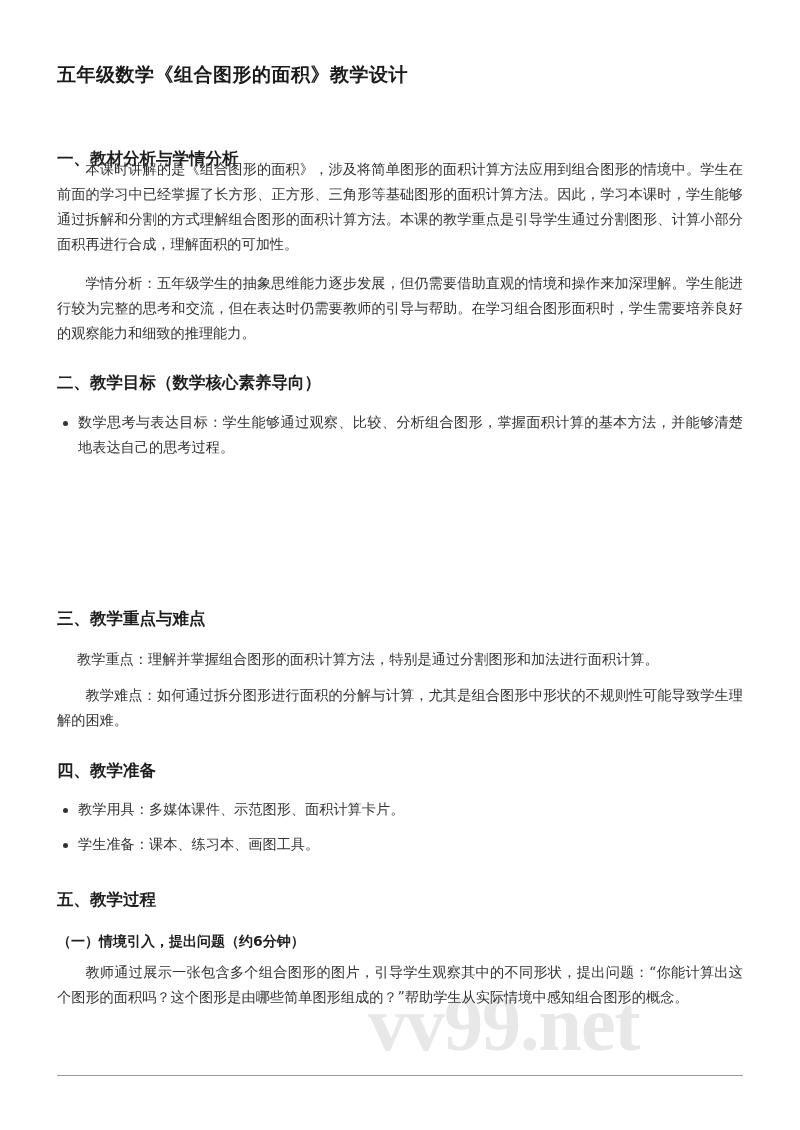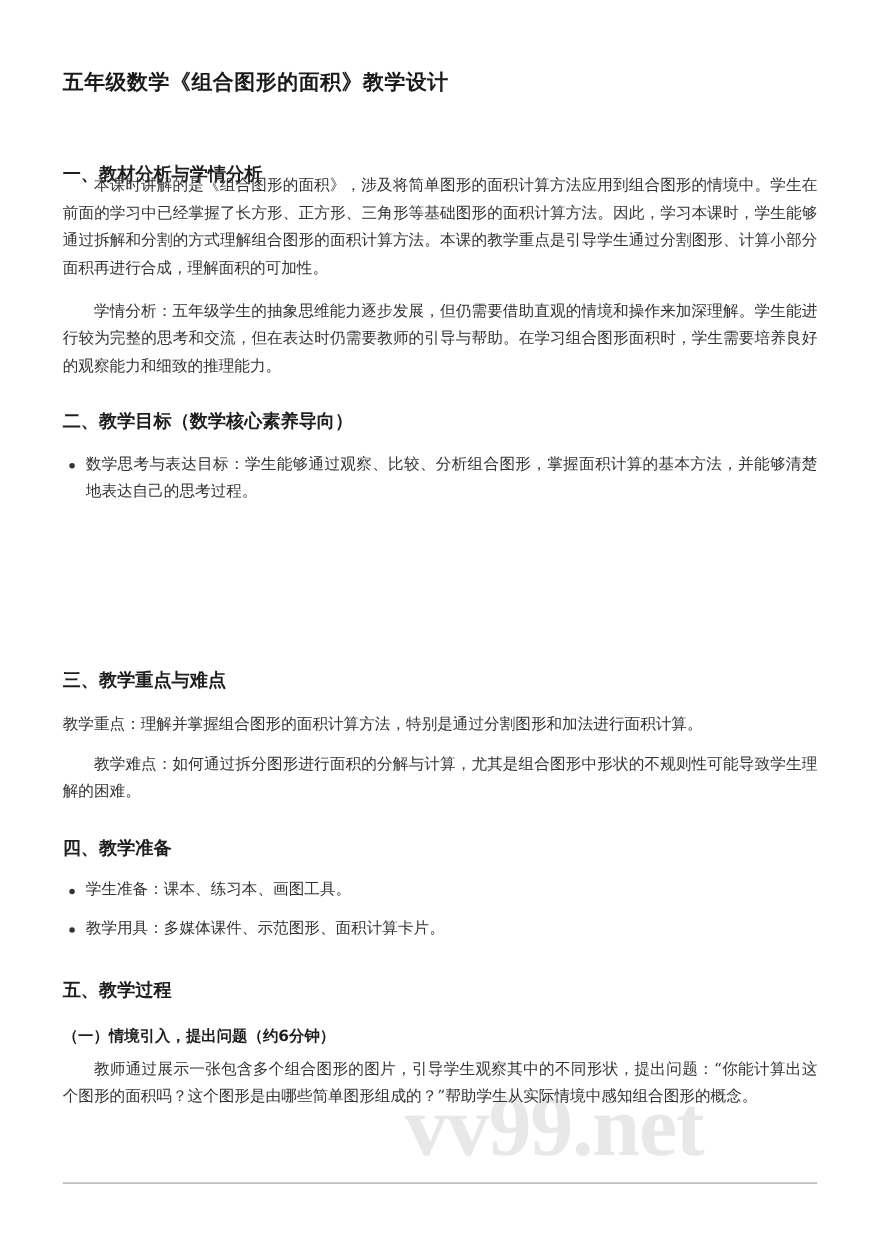--- a/index.html
+++ b/index.html
@@ -22,21 +22,21 @@
     .h3 {
       position: absolute; left: 0;
       font-family: "DejaVu Sans", "Liberation Sans", sans-serif;
       font-weight: bold; font-size: 14px; color: #1e1e1e;
     }
     .para {
       position: absolute; left: 0; width: 686px;
       font-size: 14.2px; line-height: 25px; color: #333;
       text-align: justify; text-indent: 2em; margin: 0;
     }
-    .para.noindent { text-indent: 0; }
+    .para.noindent { text-indent: 0; margin-left: 20px; }
     ul.bullets {
       position: absolute; left: 0; width: 686px; margin: 0; padding: 0; list-style: none;
       font-size: 14.2px; line-height: 25px; color: #333;
     }
     ul.bullets li {
       position: relative; padding-left: 21px; text-align: justify; margin-bottom: 10px;
     }
     ul.bullets li .dot {
       position: absolute; left: 6px; top: 11px; width: 5px; height: 5px;
       border-radius: 50%; background: #333;
@@ -74,22 +74,22 @@
   <ul class="bullets" style="top:410px;">
     <li><span class="dot"></span><span>数学思考与表达目标：学生能够通过观察、比较、分析组合图形，掌握面积计算的基本方法，并能够清楚地表达自己的思考过程。</span></li>
   </ul>
 
   <div class="h2" style="top:608px;">三、教学重点与难点</div>
   <p class="para noindent" style="top:647px;">教学重点：理解并掌握组合图形的面积计算方法，特别是通过分割图形和加法进行面积计算。</p>
   <p class="para" style="top:683px;">教学难点：如何通过拆分图形进行面积的分解与计算，尤其是组合图形中形状的不规则性可能导致学生理解的困难。</p>
 
   <div class="h2" style="top:760px;text-align:center;">四、教学准备</div>
   <ul class="bullets" style="top:797px;">
+    <li><span class="dot"></span><span>教学用具：多媒体课件、示范图形、面积计算卡片。</span></li>
     <li><span class="dot"></span><span>学生准备：课本、练习本、画图工具。</span></li>
-    <li><span class="dot"></span><span>教学用具：多媒体课件、示范图形、面积计算卡片。</span></li>
   </ul>
 
   <div class="h2" style="top:889px;">五、教学过程</div>
   <div class="h3" style="top:933px;">（一）情境引入，提出问题（约6分钟）</div>
   <p class="para" style="top:960px;">教师通过展示一张包含多个组合图形的图片，引导学生观察其中的不同形状，提出问题：“你能计算出这个图形的面积吗？这个图形是由哪些简单图形组成的？”帮助学生从实际情境中感知组合图形的概念。</p>
 </div>
 
 <div class="footer-line"></div>
 <div class="footer-text">vv99. net</div>
 

